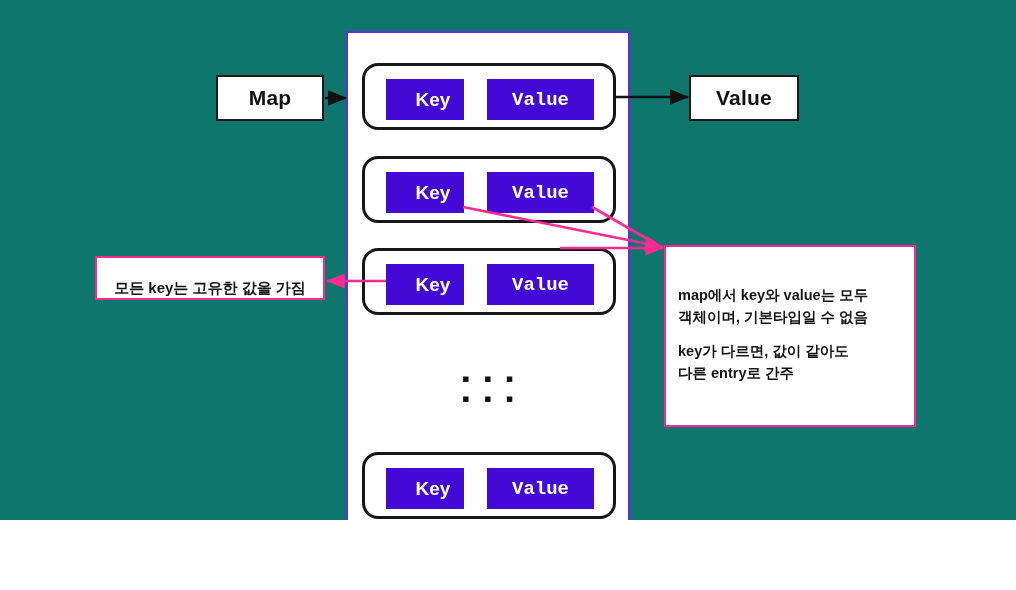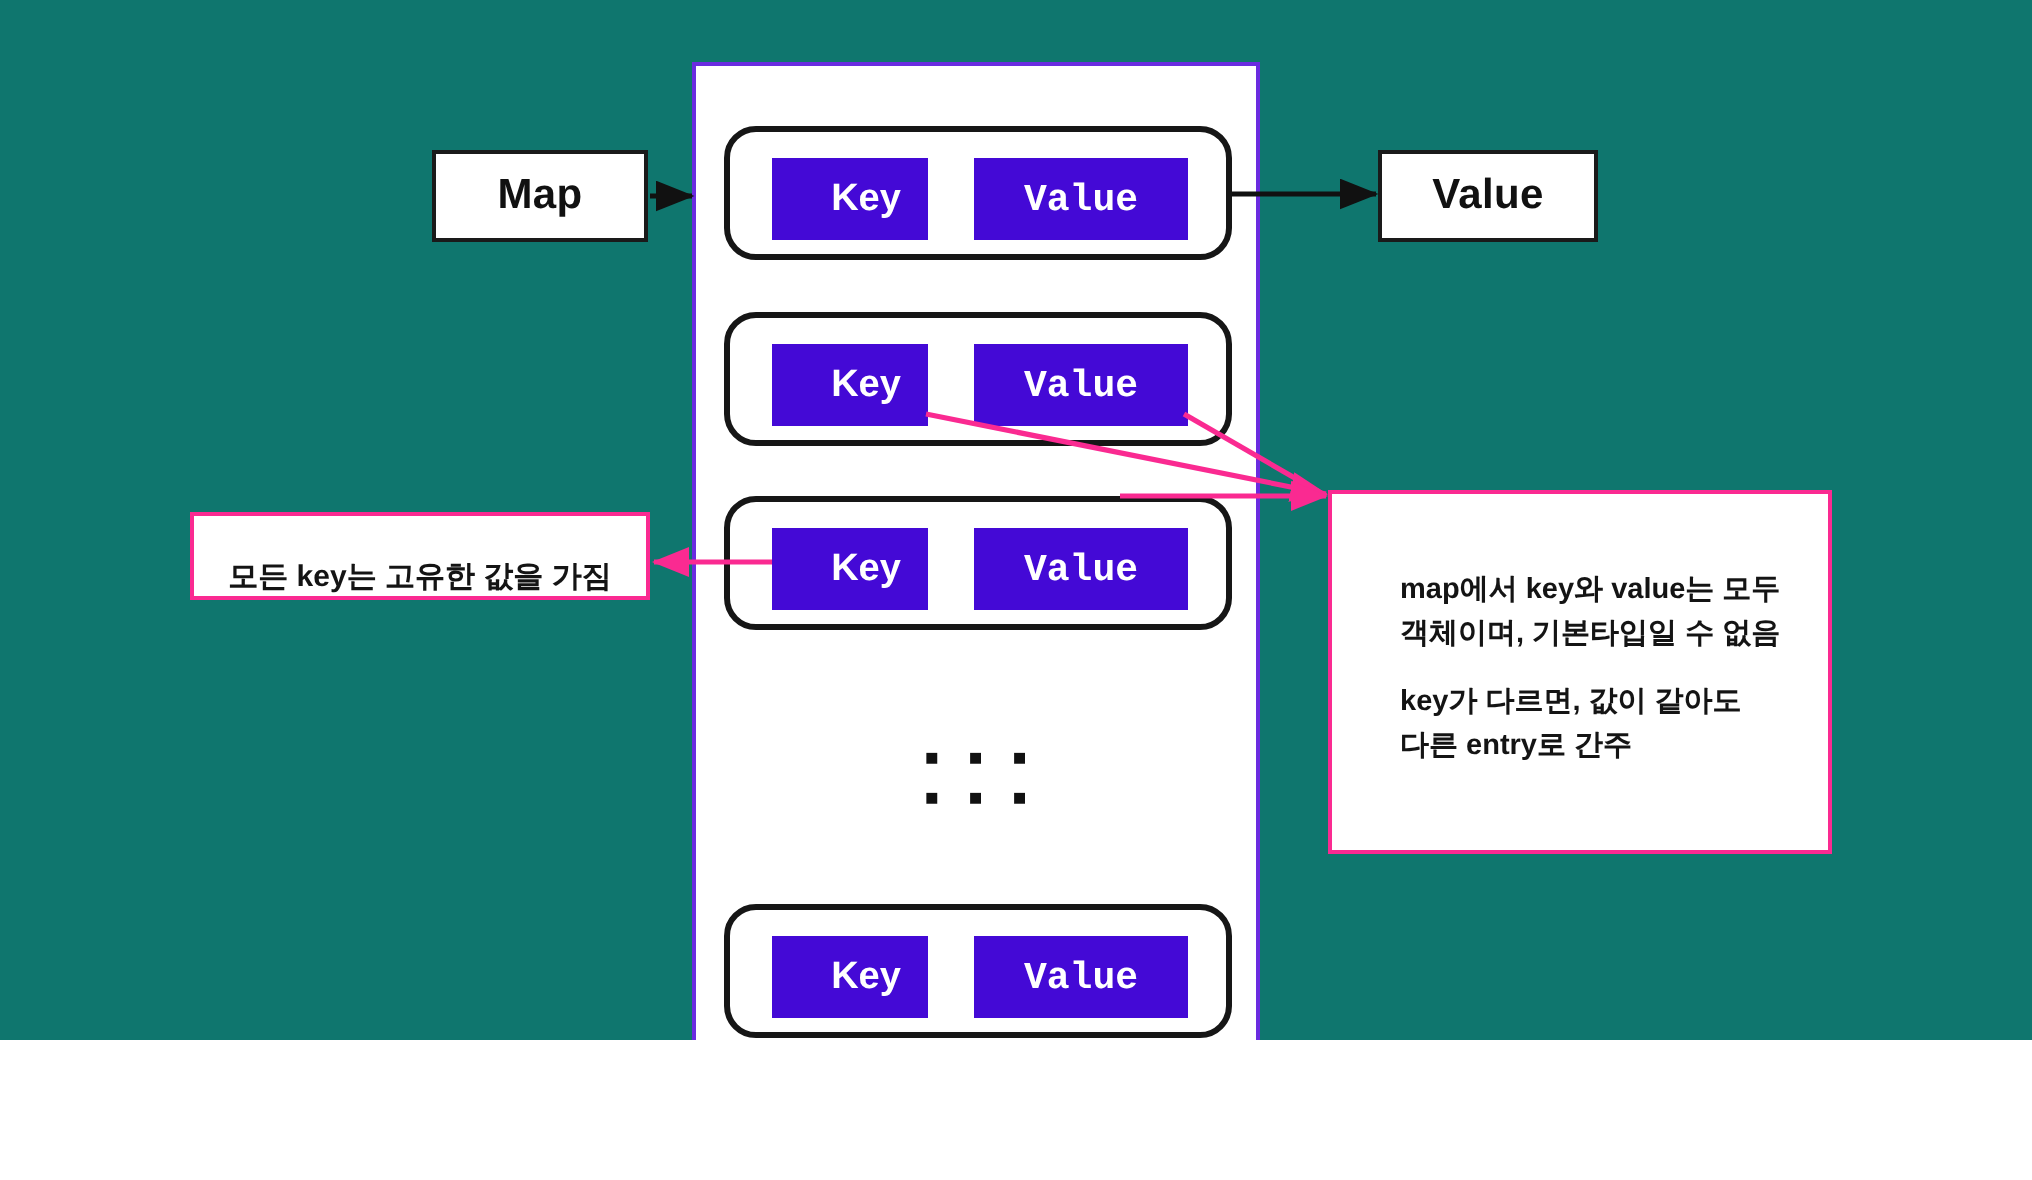--- a/index.html
+++ b/index.html
@@ -121,21 +121,21 @@
     justify-content: center;
     font-size: 15px;
     font-weight: 700;
     color: #141414;
   }
   #object-note {
     left: 664px;
     top: 245px;
     width: 252px;
     height: 182px;
-    padding: 37px 0 0 34px;
+    padding: 37px 0 0 12px;
   }
   .note-para {
     font-size: 14.5px;
     font-weight: 700;
     color: #141414;
     line-height: 1.55;
     white-space: pre-line;
     margin: 0;
   }
   .note-para + .note-para { margin-top: 11px; }

